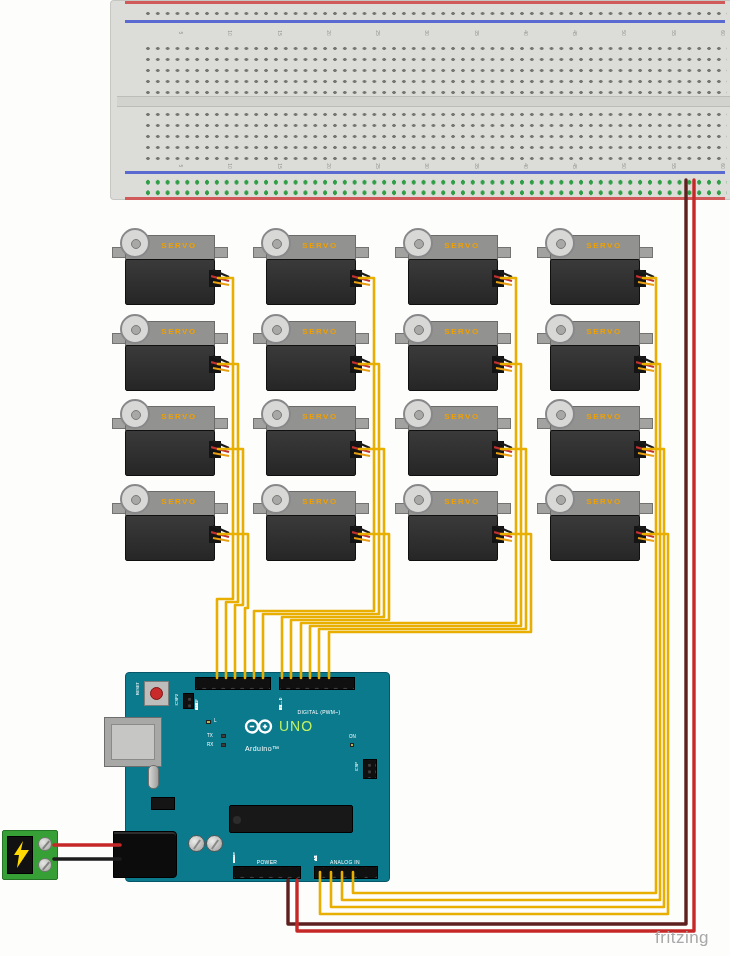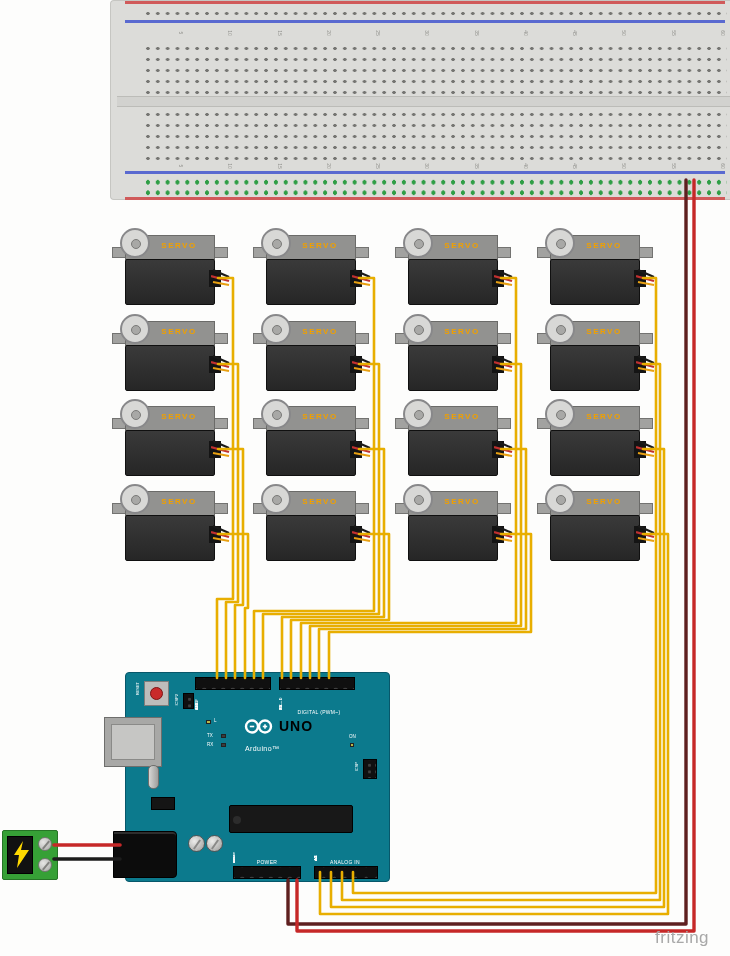--- a/index.html
+++ b/index.html
@@ -62,21 +62,21 @@
   .pinrow.analog span { flex:0 0 10.5px; font-size:4.4px; height:22px; }
   .vtext { writing-mode:vertical-rl; transform:rotate(180deg); font-size:4px; color:#fff; line-height:1; }
   .caption { font-size:5px; color:#fff; letter-spacing:0.3px; text-align:center; }
   .reset-btn { left:18px; top:8px; width:25px; height:25px; background:#bdbdbb; border:1px solid #7d7d7b; }
   .reset-cap { left:5px; top:5px; width:13px; height:13px; border-radius:50%; background:#c92a2a; border:1px solid #7d1414; }
   .usb { left:-22px; top:44px; width:58px; height:50px; background:#a8a8a6; border:1px solid #6e6e6c; }
   .usb-inner { left:6px; top:6px; width:44px; height:36px; background:#c6c6c4; border:1px solid #8a8a88; }
   .led-dot { width:5px; height:4px; background:#3c3c3c; border:1px solid #222; }
   .led-on { background:#b8b84a; }
   .label-xs { font-size:4.5px; color:#fff; }
-  .uno-text { font-size:14px; font-weight:bold; color:#000000; letter-spacing:1px; }
+  .uno-text { font-size:14px; font-weight:normal; color:#bef264; letter-spacing:1px; }
   .brand-text { font-size:7px; color:#fff; letter-spacing:0.4px; }
   .crystal { left:22px; top:92px; width:11px; height:24px; background:linear-gradient(90deg,#d6d6d4,#9f9f9d);
              border:1px solid #6f6f6d; border-radius:5px; }
   .regulator { left:25px; top:124px; width:24px; height:13px; background:#151515; border:1px solid #000; }
   .mcu { left:103px; top:132px; width:124px; height:28px; background:#181818; border:1px solid #000; border-radius:2px; }
   .mcu-notch { left:3px; top:10px; width:8px; height:8px; border-radius:50%; background:#2c2c2c; }
   .cap { width:17px; height:17px; border-radius:50%; border:1px solid #555;
          background:radial-gradient(circle at 35% 35%, #ececea, #9a9a98); }
   .cap-slit { left:7px; top:3px; width:2px; height:11px; background:#8a8a88; transform:rotate(35deg); }
   .jack { left:-13px; top:158px; width:64px; height:47px; background:#0c0c0c; border:1px solid #000;

